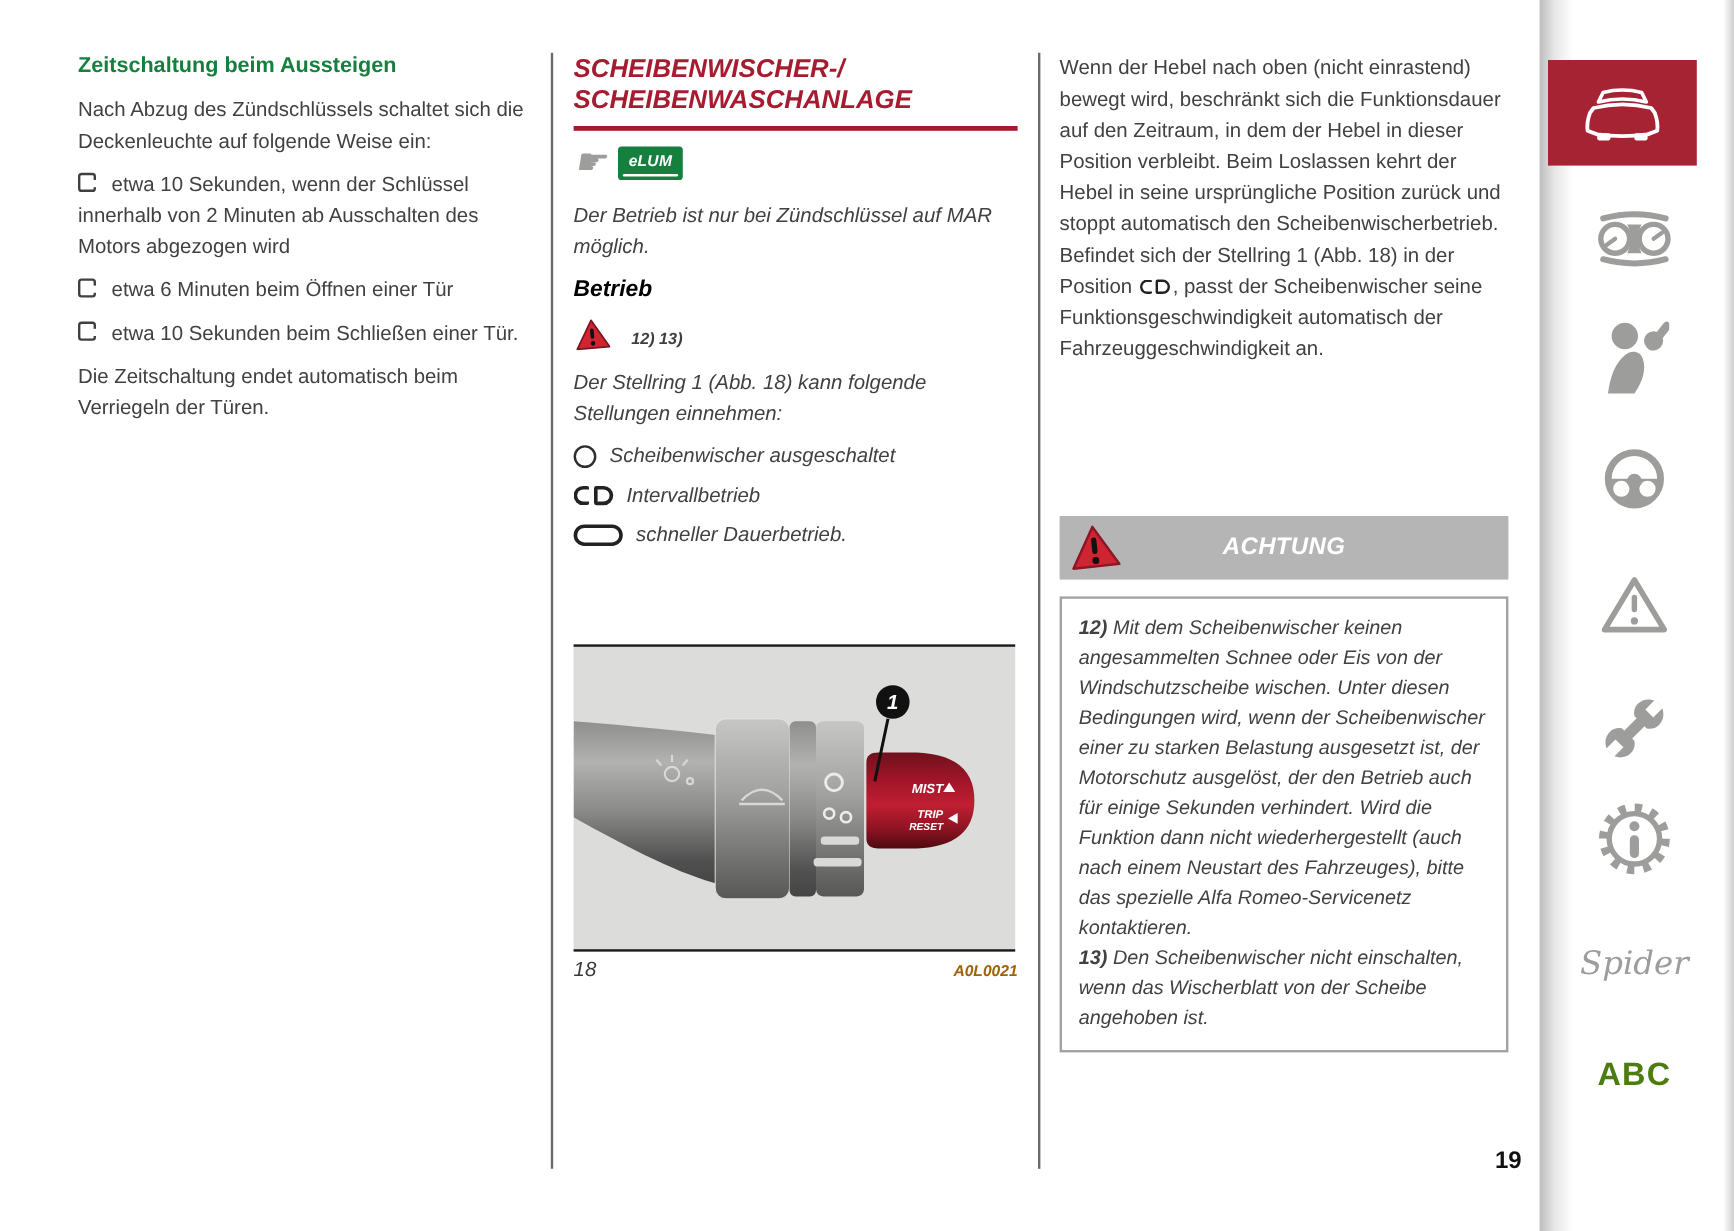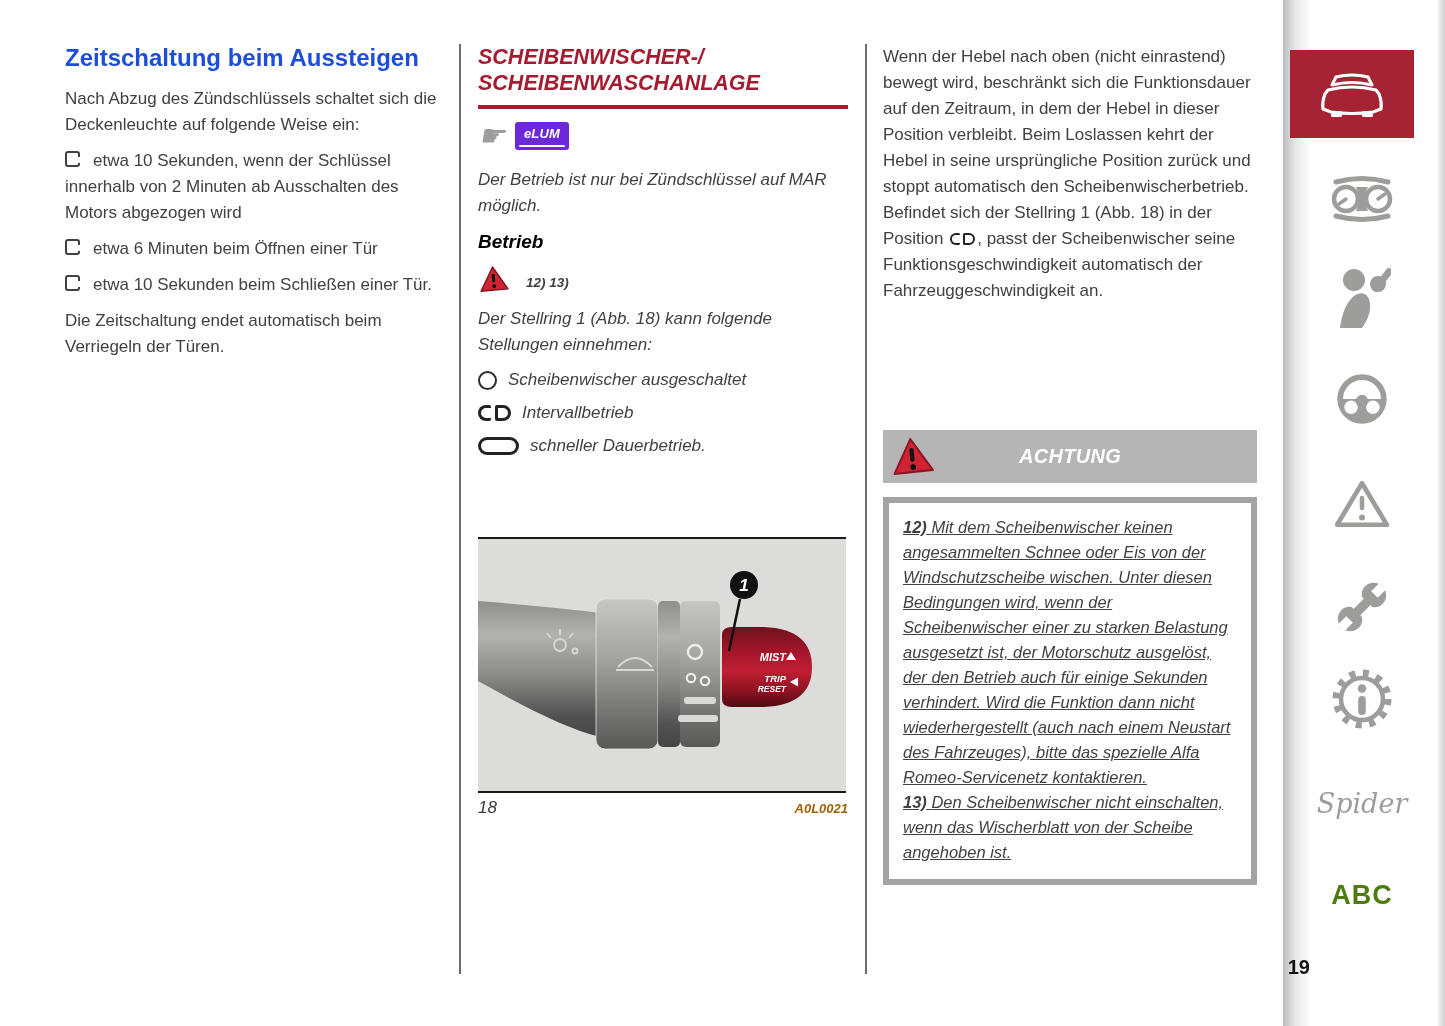--- a/index.html
+++ b/index.html
@@ -7,21 +7,21 @@
     width:1445px;height:1026px;position:relative;overflow:hidden;
     background:#ffffff;
     font-family:"Liberation Sans",sans-serif;
     color:#414042;
   }
   .col{position:absolute;top:44px;}
   .col p{margin:0 0 10px;font-size:17px;line-height:26px;}
 
   
   #col-left{left:65px;width:375px;}
-  .red-h2{color:#1d4ed8;font-size:24px;font-weight:bold;margin:0 0 14px;}
+  .red-h2{color:#15803d;font-size:18px;font-weight:bold;margin:0 0 14px;}
   .bullet-p{margin:0 0 12px;}
   .bullet{
     display:inline-block;width:11px;height:12px;border:2px solid #404042;
     border-radius:3px;margin-right:13px;position:relative;top:1px;
   }
   .bullet::after{
     content:'';position:absolute;right:-2px;top:55%;width:3px;height:6px;
     background:#fff;transform:translateY(-50%);
   }
   .no-gap{margin-bottom:0;}
@@ -33,21 +33,21 @@
 
   
   #col-mid{left:478px;width:370px;}
   .main-h1{
     color:#a51c30;font-size:21.5px;font-weight:bold;line-height:1.22;
     margin:0;padding-bottom:9px;border-bottom:4px solid #a51c30;
   }
   .icon-row{display:flex;align-items:center;gap:10px;margin:12px 0 0;}
   .hand-glyph{color:#9d9d9c;font-size:30px;line-height:1;}
   .elum{
-    position:relative;background:#6d28d9;color:#fff;font-weight:bold;
+    position:relative;background:#15803d;color:#fff;font-weight:bold;
     font-size:13px;padding:4px 9px 9px;border-radius:3px;letter-spacing:.2px;
   }
   .elum::after{
     content:'';position:absolute;left:4px;right:4px;bottom:3px;height:2.5px;
     background:#fff;border-radius:1px;
   }
   .mid-intro{margin-top:16px !important;}
   .red-h3{color:#000000;font-size:19px;font-weight:bold;margin:12px 0 12px;}
   .warn-row{display:flex;align-items:flex-end;gap:17px;margin:0 0 14px;}
   .warn-refs{font-size:13.5px;font-weight:bold;color:#3f3f41;padding-bottom:2px;}
@@ -78,22 +78,22 @@
     position:absolute;left:0;top:386px;width:374px;height:53px;
     background:#b5b5b5;display:flex;align-items:center;
   }
   .achtung .tri{position:absolute;left:7px;top:5px;}
   .achtung .label{
     width:100%;text-align:center;color:#fff;font-weight:bold;font-style:italic;
     font-size:20px;letter-spacing:.3px;
   }
   .note-box{
     position:absolute;left:0;top:453px;width:374px;box-sizing:border-box;
-    border:6px solid #a3a3a3;padding:12px 14px 14px;
-    font-style:italic;font-size:16.5px;line-height:25px;color:#414042;text-decoration:underline;
+    border:2px solid #a3a3a3;padding:12px 14px 14px;
+    font-style:italic;font-size:16.5px;line-height:25px;color:#414042;
   }
   .note-box b{font-style:italic;}
   .note-box p{margin:0;font-size:16.5px;line-height:25px;}
 
   
   .edge-shadow{
     position:absolute;left:1283px;top:0;width:28px;height:1026px;
     background:linear-gradient(90deg,#bdbdbd 0%,#e7e7e7 45%,#ffffff 100%);
   }
   .right-edge{
@@ -113,21 +113,21 @@
   #icon-info{top:666px;}
   .brand{
     position:absolute;left:1300px;top:788px;width:124px;text-align:center;
     font-family:"DejaVu Serif",serif;font-style:italic;font-size:27px;color:#9d9d9c;
   }
   .abc{
     position:absolute;left:1300px;top:880px;width:124px;text-align:center;
     font-size:27px;font-weight:bold;color:#4d7c0f;letter-spacing:1px;
   }
   .page-number{
-    position:absolute;left:1240px;top:956px;width:70px;text-align:right;
+    position:absolute;left:1198px;top:956px;width:70px;text-align:right;
     font-size:20px;font-weight:bold;color:#111;
   }
 </style>
 </head>
 <body>
 
 <div class="col" id="col-left">
   <h2 class="red-h2">Zeitschaltung beim Aussteigen</h2>
   <p>Nach Abzug des Zündschlüssels schaltet sich die Deckenleuchte auf folgende Weise ein:</p>
   <p class="bullet-p"><span class="bullet"></span><span>etwa 10 Sekunden, wenn der Schlüssel innerhalb von 2 Minuten ab Ausschalten des Motors abgezogen wird</span></p>

